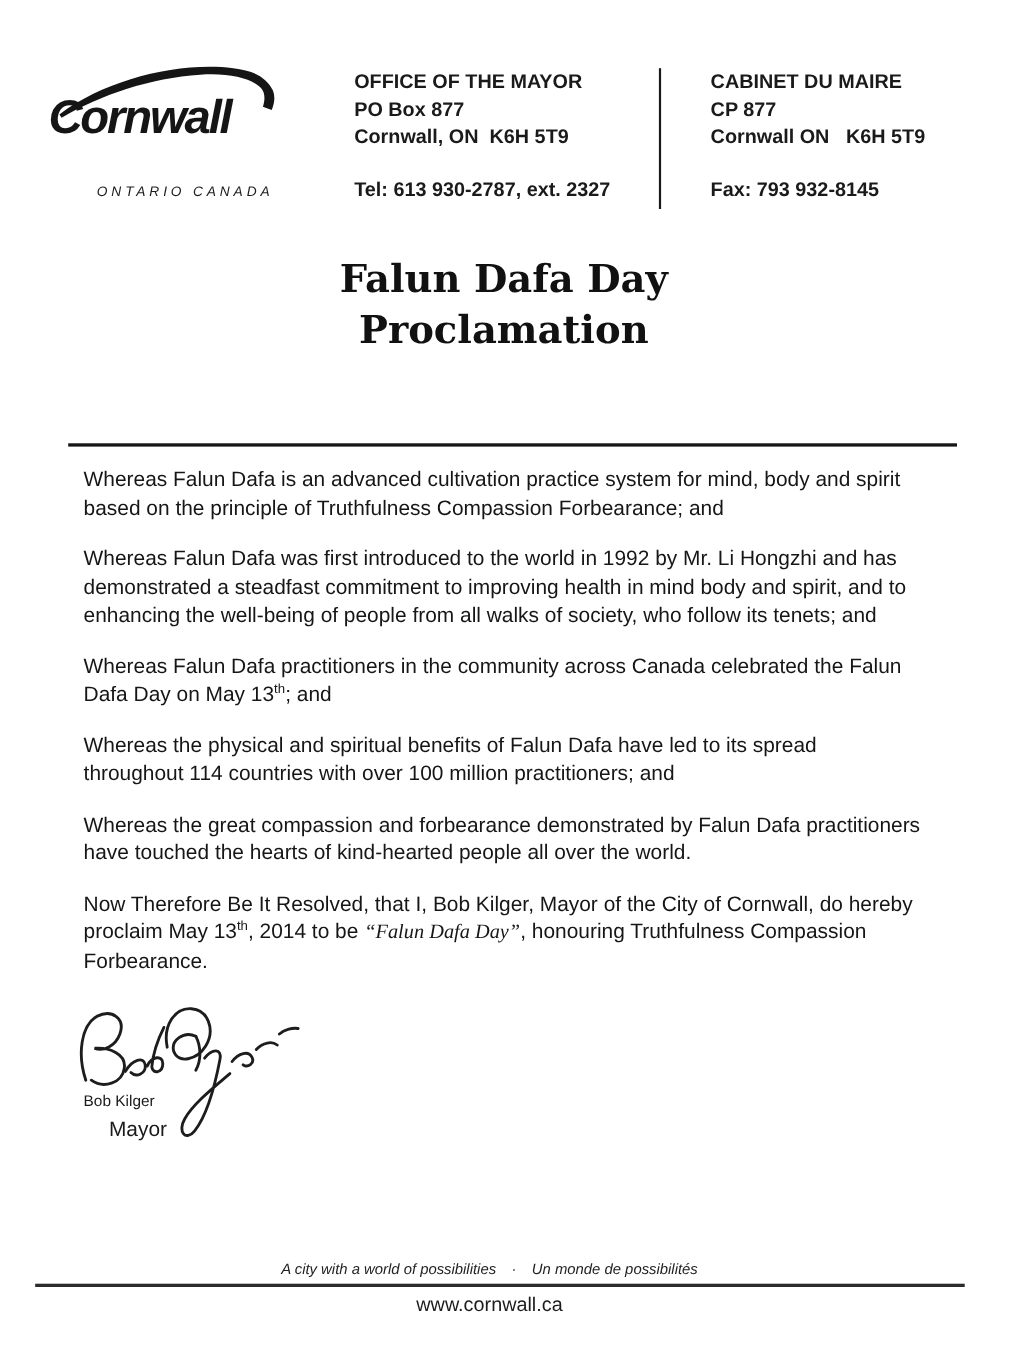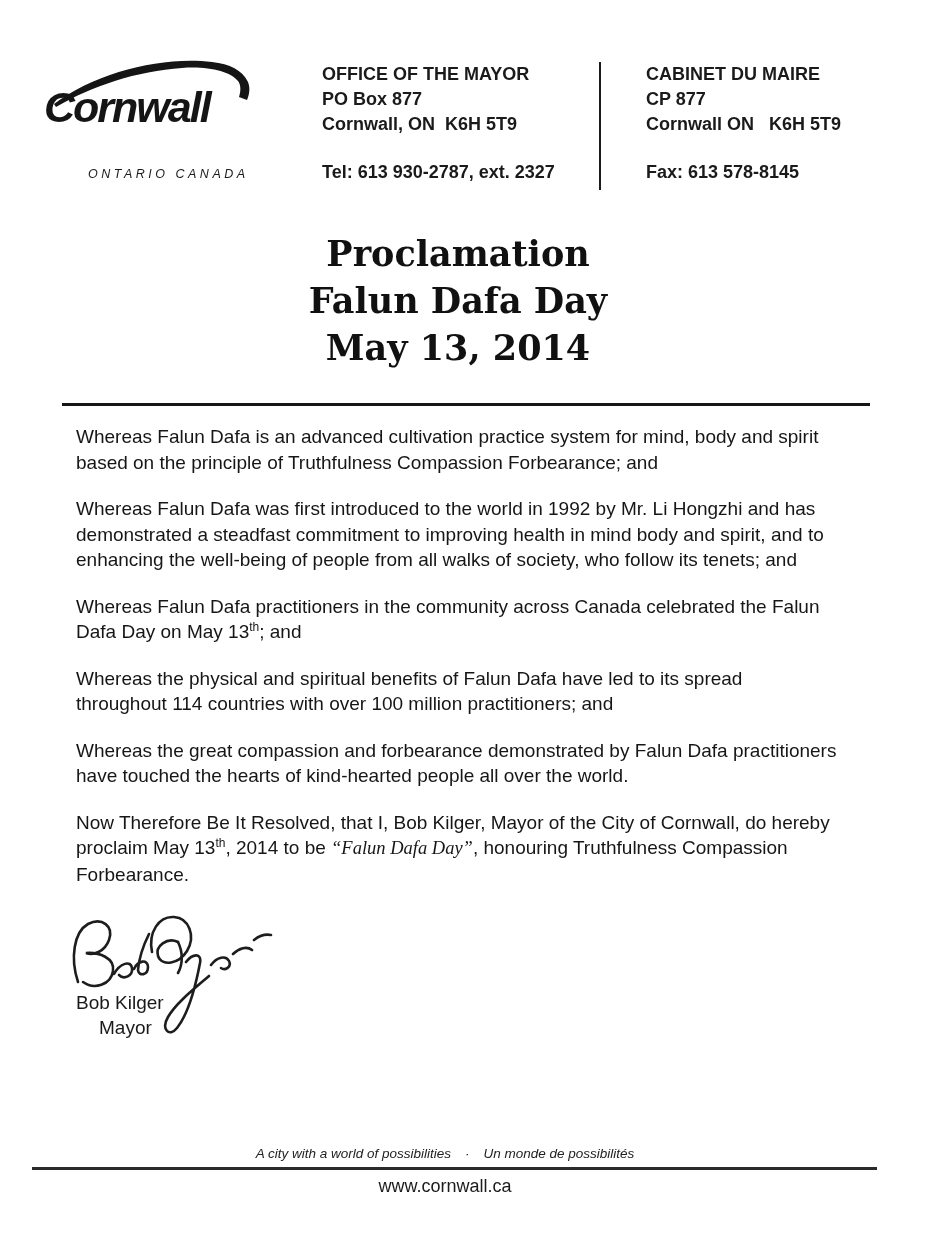--- a/index.html
+++ b/index.html
@@ -42,21 +42,21 @@
     font-size:19px; line-height:25.5px; color:#161616;
   }
   .bodytext p { margin:0 0 21px 14px; }
   .bodytext sup { font-size:12px; line-height:0; vertical-align:super; }
   .italic-serif {
     font-family:"Liberation Serif","DejaVu Serif",serif; font-style:italic; font-size:18.5px;
   }
 
   
   .signature { position:absolute; left:66px; top:910px; width:212px; height:136px; pointer-events:none; }
-  .sig-name  { position:absolute; left:76px; top:992px;  font-size:19px; }
+  .sig-name  { position:absolute; left:76px; top:992px;  font-size:14px; }
   .sig-title { position:absolute; left:76px; top:1017px; font-size:19px;margin-left:23px; }
 
   
   .tagline {
     position:absolute; left:0; top:1146px; width:890px; text-align:center;
     font-size:13.5px; color:#222;font-style:italic;
   }
   .tagline .dot { margin:0 14px; }
   .footer-rule { position:absolute; left:32px; top:1167px; width:845px; height:3px; background:#2b2b2b; }
   .website {
@@ -84,27 +84,26 @@
     <div class="line">Cornwall, ON  K6H 5T9</div>
     <div class="line tel-line">Tel: 613 930-2787, ext. 2327</div>
   </div>
 
   <div class="vdivider"></div>
 
   <div class="contact contact-fr">
     <div class="line">CABINET DU MAIRE</div>
     <div class="line">CP 877</div>
     <div class="line">Cornwall ON   K6H 5T9</div>
-    <div class="line tel-line">Fax: 613 578-8145</div>
+    <div class="line tel-line">Fax: 793 932-8145</div>
   </div>
 
   <div class="title">
+    <div>Falun Dafa Day</div>
     <div>Proclamation</div>
-    <div>Falun Dafa Day</div>
-    <div>May 13, 2014</div>
   </div>
 
   <div class="rule"></div>
 
   <main class="bodytext">
     <p>Whereas Falun Dafa is an advanced cultivation practice system for mind, body and spirit based on the principle of Truthfulness Compassion Forbearance; and</p>
     <p>Whereas Falun Dafa was first introduced to the world in 1992 by Mr. Li Hongzhi and has demonstrated a steadfast commitment to improving health in mind body and spirit, and to enhancing the well-being of people from all walks of society, who follow its tenets; and</p>
     <p><span>Whereas Falun Dafa practitioners in the community across Canada celebrated the Falun Dafa Day on May 13</span><sup>th</sup><span>; and</span></p>
     <p>Whereas the physical and spiritual benefits of Falun Dafa have led to its spread throughout 114 countries with over 100 million practitioners; and</p>
     <p>Whereas the great compassion and forbearance demonstrated by Falun Dafa practitioners have touched the hearts of kind-hearted people all over the world.</p>

